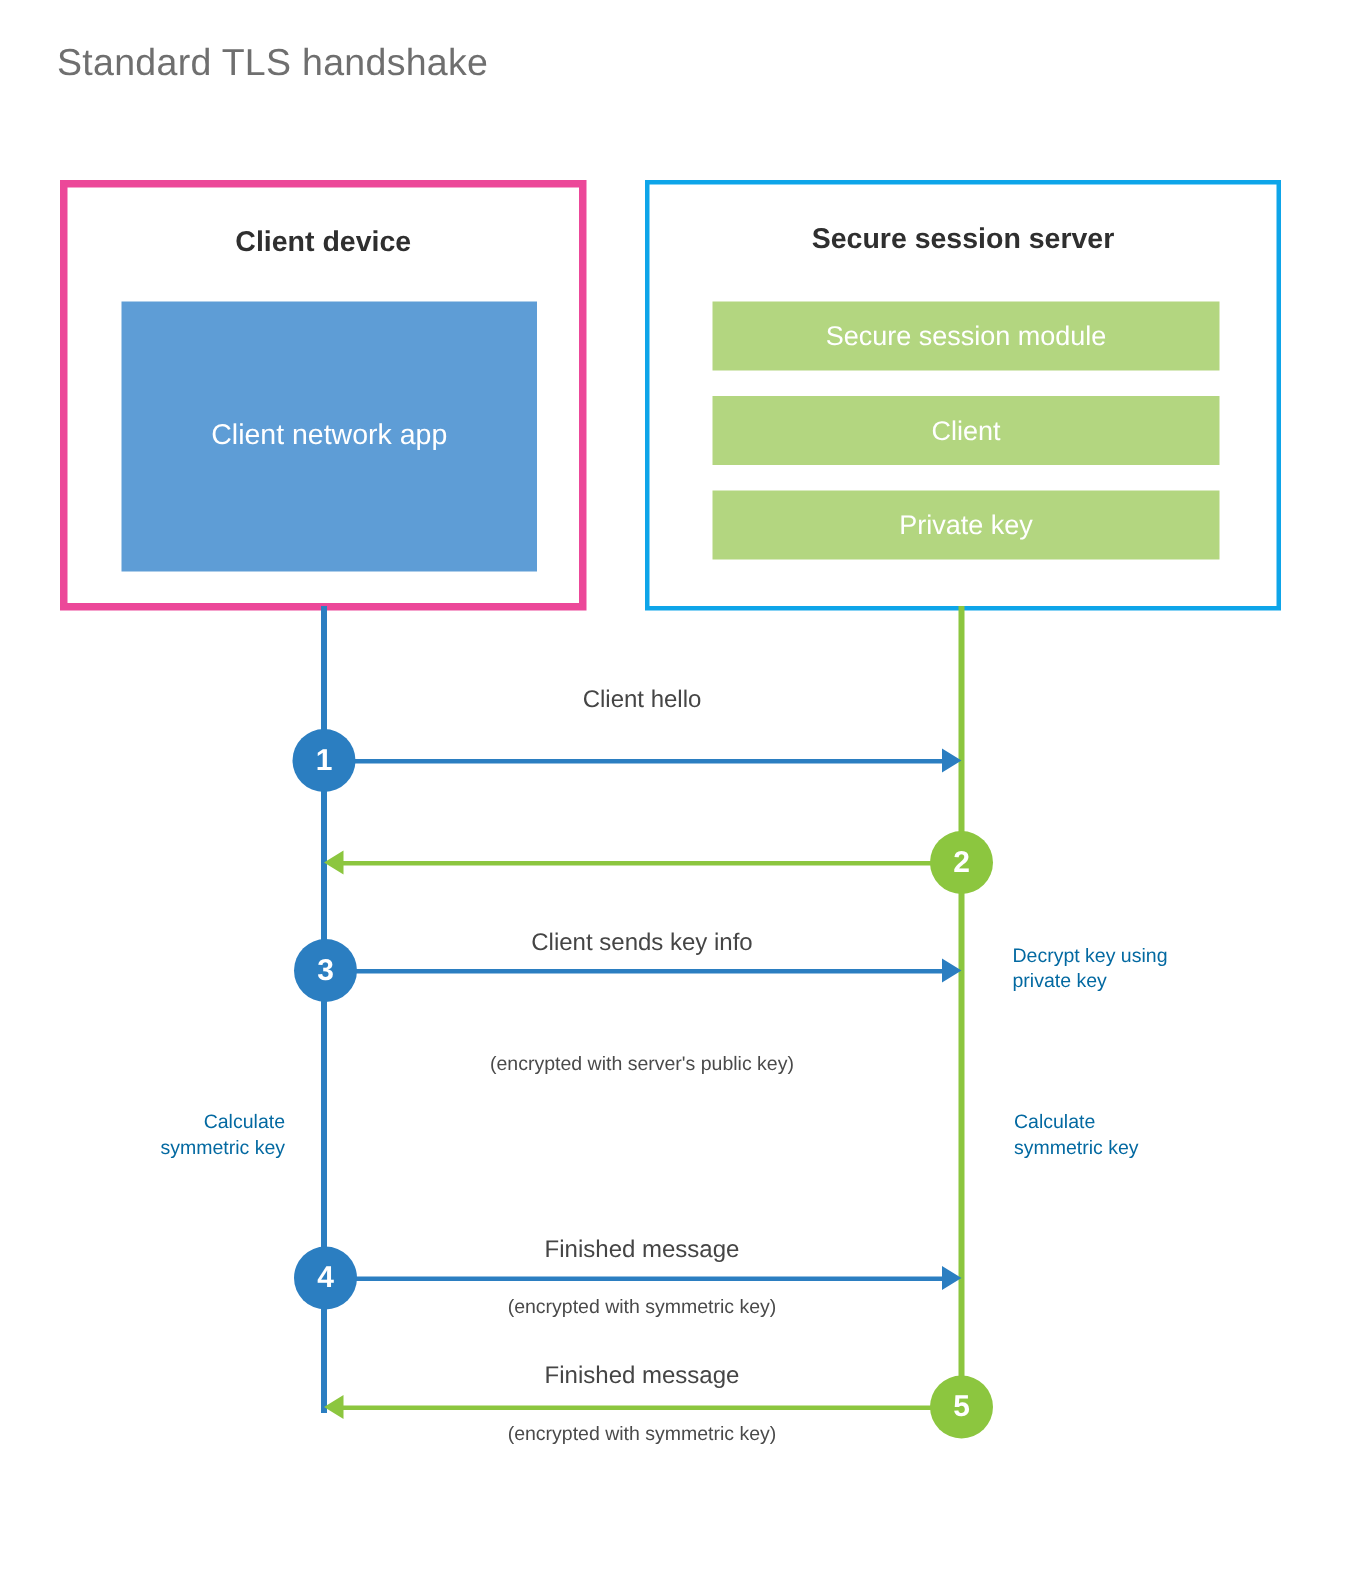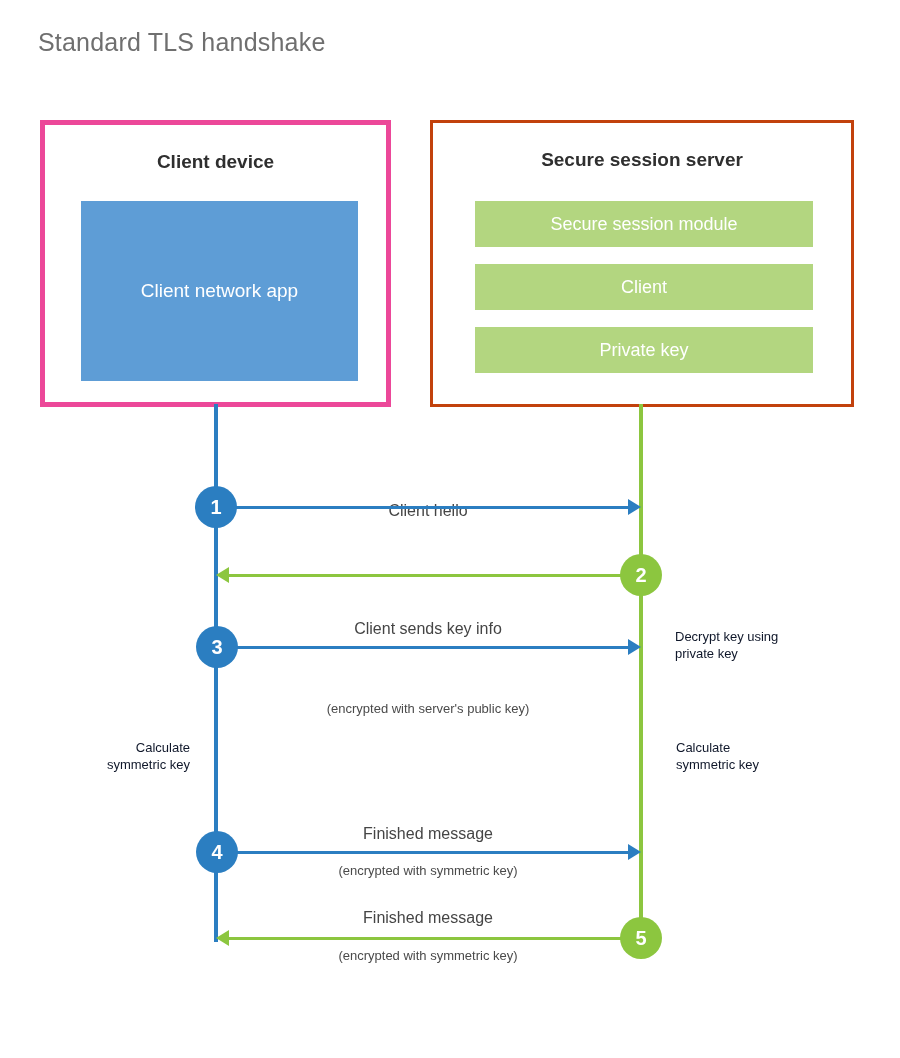--- a/index.html
+++ b/index.html
@@ -46,21 +46,21 @@
     top: 120px;
     width: 351px;
     height: 287px;
     border: 5px solid #ec4899;
   }
   .entity-box.server {
     left: 430px;
     top: 120px;
     width: 424px;
     height: 287px;
-    border: 3px solid #c2410c;
+    border: 3px solid #0ea5e9;
   }
   .entity-title {
     position: absolute;
     left: 0;
     right: 0;
     top: 26px;
     text-align: center;
     font-size: 19px;
     font-weight: bold;
     color: #2f2f2f;
@@ -171,21 +171,21 @@
     font-weight: 300;
     color: #4a4a4a;
     white-space: nowrap;
   }
 
   
   .side-note {
     position: absolute;
     font-size: 13px;
     font-weight: 300;
-    color: #0f172a;
+    color: #0369a1;
     line-height: 1.32;
   }
   .side-note.left-note {
     text-align: right;
   }
   .side-note.right-note {
     text-align: left;
   }
 </style>
 </head>
@@ -203,21 +203,21 @@
   <div class="entity-box server">
     <div class="entity-title">Secure session server</div>
     <div class="server-block b0">Secure session module</div>
     <div class="server-block b1">Client</div>
     <div class="server-block b2">Private key</div>
   </div>
 
   <div class="lifeline client-line"></div>
   <div class="lifeline server-line"></div>
 
-  <div class="msg-label" style="left:218px; top:502px; width:420px;">Client hello</div>
+  <div class="msg-label" style="left:218px; top:458px; width:420px;">Client hello</div>
   <div class="msg-line blue" style="left:216px; top:506px; width:412px;"></div>
   <div class="arrow-head right blue" style="left:628px; top:499px;"></div>
   <div class="step-circle blue" style="left:195px; top:486px;">1</div>
 
   <div class="msg-line green" style="left:228px; top:574px; width:412px;"></div>
   <div class="arrow-head left green" style="left:216px; top:567px;"></div>
   <div class="step-circle green" style="left:620px; top:554px;">2</div>
 
   <div class="msg-label" style="left:218px; top:620px; width:420px;">Client sends key info</div>
   <div class="msg-line blue" style="left:216px; top:646px; width:412px;"></div>

